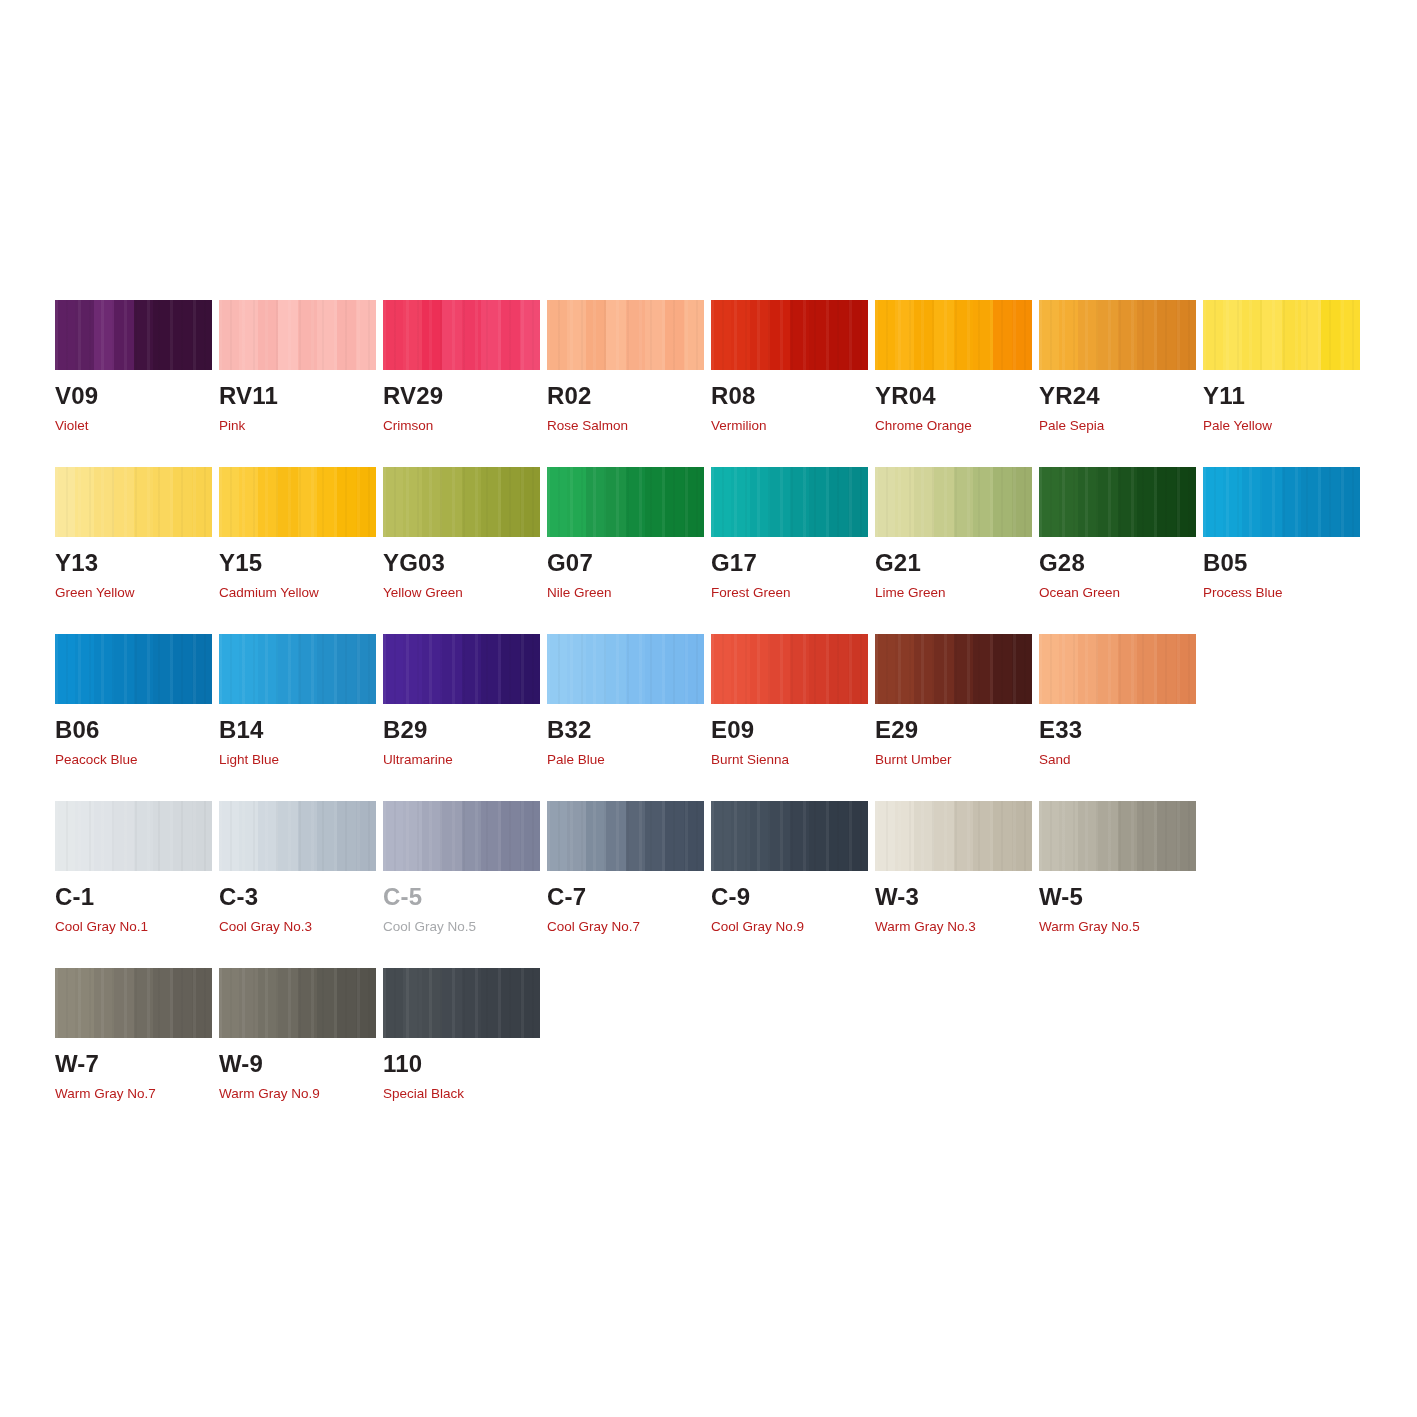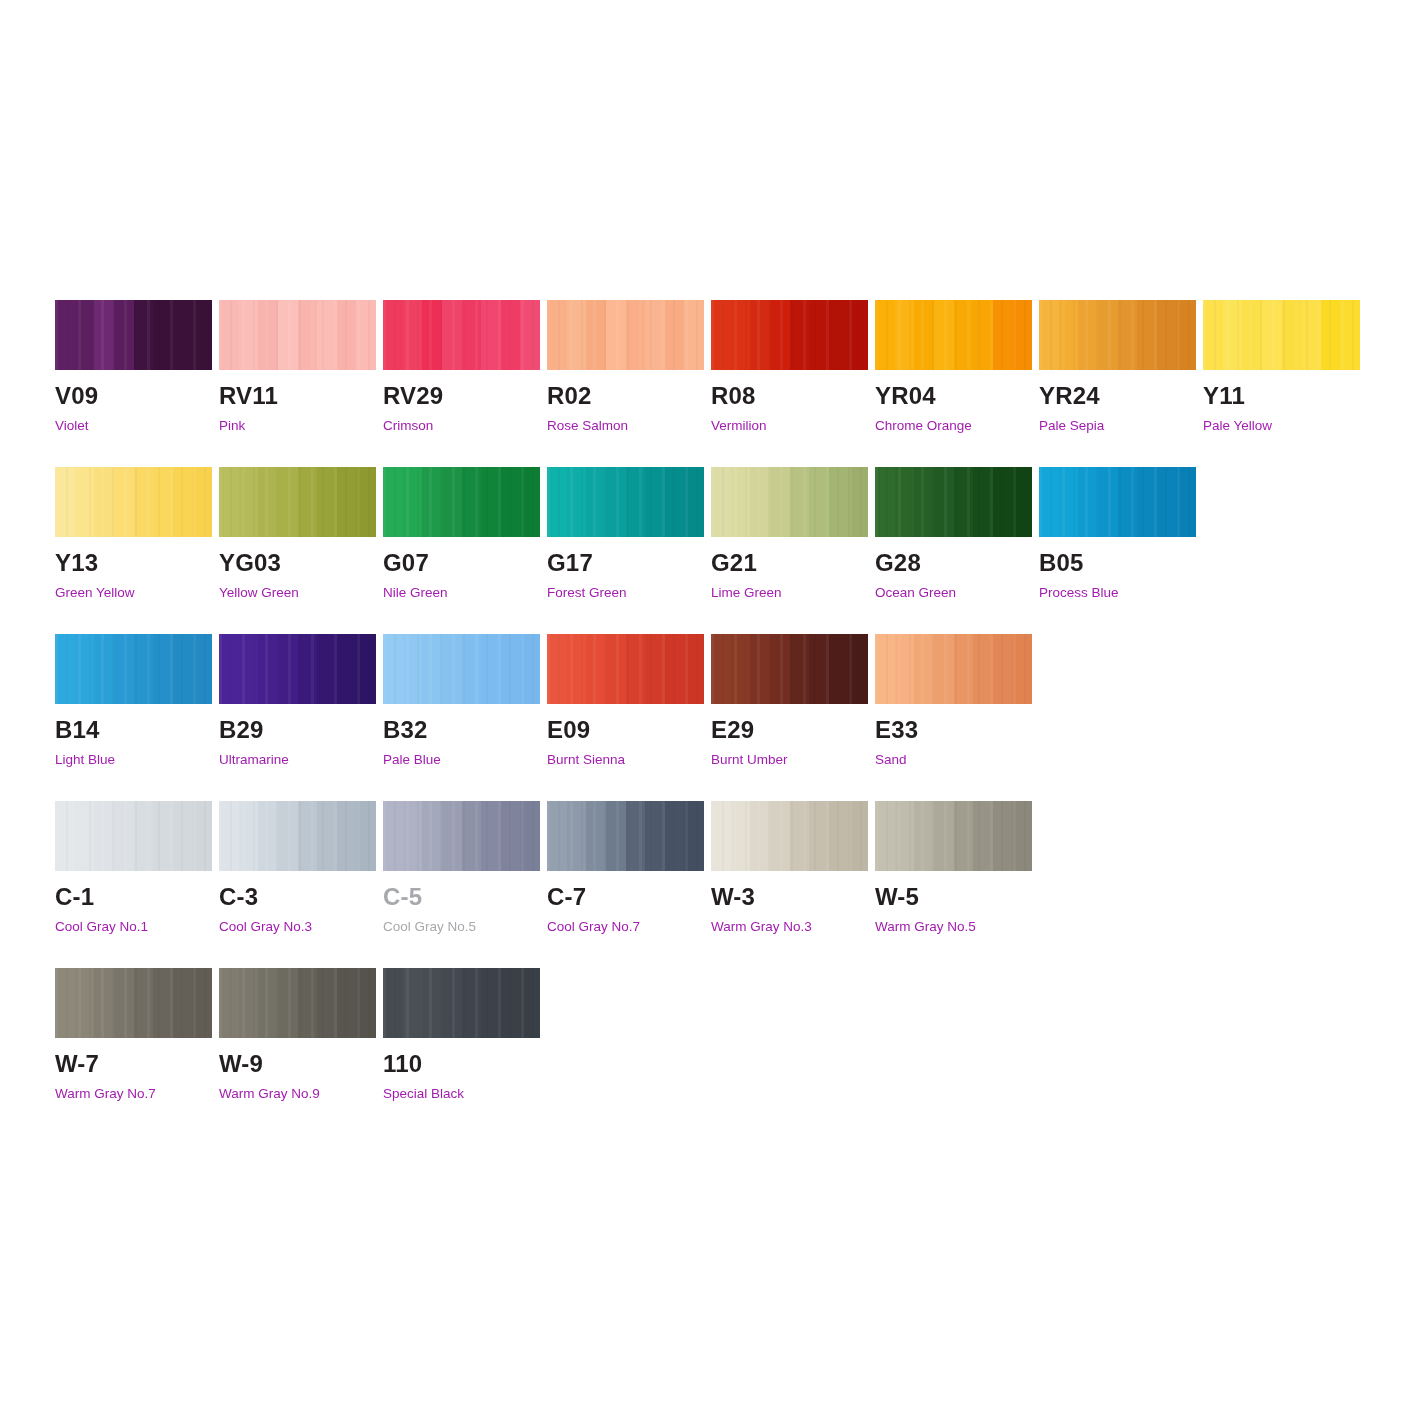--- a/index.html
+++ b/index.html
@@ -81,21 +81,21 @@
     font-weight: bold;
     letter-spacing: 0.2px;
     line-height: 1;
     color: #231f20;
   }
   .swatch-name {
     margin-top: 11px;
     font-size: 13.5px;
     font-weight: normal;
     line-height: 1;
-    color: #a21caf;
+    color: #b91c1c;
   }
   .swatch-cell.muted .swatch-code,
   .swatch-cell.muted .swatch-name {
     color: #a7a9ac;
   }
 </style>
 </head>
 <body>
 
 <div id="chart-root">
@@ -224,20 +224,34 @@
             <div class="band" style="background: rgb(250, 217, 100);"></div>
             <div class="band" style="background: rgb(250, 215, 93);"></div>
             <div class="band" style="background: rgb(249, 212, 83);"></div>
             <div class="band" style="background: rgb(249, 210, 77);"></div>
           </div>
           <div class="swatch-code">Y13</div>
           <div class="swatch-name">Green Yellow</div>
         </div>
         <div class="swatch-cell">
           <div class="swatch-chip">
+            <div class="band" style="background: rgb(251, 210, 71);"></div>
+            <div class="band" style="background: rgb(252, 205, 60);"></div>
+            <div class="band" style="background: rgb(251, 196, 36);"></div>
+            <div class="band" style="background: rgb(249, 189, 22);"></div>
+            <div class="band" style="background: rgb(251, 197, 39);"></div>
+            <div class="band" style="background: rgb(251, 190, 19);"></div>
+            <div class="band" style="background: rgb(249, 184, 6);"></div>
+            <div class="band" style="background: rgb(248, 181, 4);"></div>
+          </div>
+          <div class="swatch-code">Y15</div>
+          <div class="swatch-name">Cadmium Yellow</div>
+        </div>
+        <div class="swatch-cell">
+          <div class="swatch-chip">
             <div class="band" style="background: rgb(184, 189, 93);"></div>
             <div class="band" style="background: rgb(180, 186, 87);"></div>
             <div class="band" style="background: rgb(173, 180, 79);"></div>
             <div class="band" style="background: rgb(168, 176, 73);"></div>
             <div class="band" style="background: rgb(159, 169, 64);"></div>
             <div class="band" style="background: rgb(152, 163, 57);"></div>
             <div class="band" style="background: rgb(146, 157, 51);"></div>
             <div class="band" style="background: rgb(142, 153, 47);"></div>
           </div>
           <div class="swatch-code">YG03</div>
@@ -310,20 +324,34 @@
             <div class="band" style="background: rgb(9, 131, 185);"></div>
             <div class="band" style="background: rgb(8, 128, 182);"></div>
           </div>
           <div class="swatch-code">B05</div>
           <div class="swatch-name">Process Blue</div>
         </div>
       </div>
       <div class="swatch-row">
         <div class="swatch-cell">
           <div class="swatch-chip">
+            <div class="band" style="background: rgb(13, 142, 208);"></div>
+            <div class="band" style="background: rgb(12, 138, 203);"></div>
+            <div class="band" style="background: rgb(11, 132, 196);"></div>
+            <div class="band" style="background: rgb(10, 127, 190);"></div>
+            <div class="band" style="background: rgb(10, 122, 184);"></div>
+            <div class="band" style="background: rgb(9, 118, 179);"></div>
+            <div class="band" style="background: rgb(8, 115, 176);"></div>
+            <div class="band" style="background: rgb(8, 113, 173);"></div>
+          </div>
+          <div class="swatch-code">B06</div>
+          <div class="swatch-name">Peacock Blue</div>
+        </div>
+        <div class="swatch-cell">
+          <div class="swatch-chip">
             <div class="band" style="background: rgb(46, 169, 224);"></div>
             <div class="band" style="background: rgb(45, 166, 221);"></div>
             <div class="band" style="background: rgb(42, 160, 216);"></div>
             <div class="band" style="background: rgb(40, 153, 210);"></div>
             <div class="band" style="background: rgb(38, 148, 205);"></div>
             <div class="band" style="background: rgb(36, 143, 200);"></div>
             <div class="band" style="background: rgb(35, 139, 196);"></div>
             <div class="band" style="background: rgb(34, 137, 194);"></div>
           </div>
           <div class="swatch-code">B14</div>
@@ -452,20 +480,34 @@
             <div class="band" style="background: rgb(90, 102, 119);"></div>
             <div class="band" style="background: rgb(78, 90, 107);"></div>
             <div class="band" style="background: rgb(71, 83, 100);"></div>
             <div class="band" style="background: rgb(67, 79, 96);"></div>
           </div>
           <div class="swatch-code">C-7</div>
           <div class="swatch-name">Cool Gray No.7</div>
         </div>
         <div class="swatch-cell">
           <div class="swatch-chip">
+            <div class="band" style="background: rgb(75, 87, 100);"></div>
+            <div class="band" style="background: rgb(72, 84, 97);"></div>
+            <div class="band" style="background: rgb(67, 79, 92);"></div>
+            <div class="band" style="background: rgb(62, 73, 86);"></div>
+            <div class="band" style="background: rgb(57, 67, 80);"></div>
+            <div class="band" style="background: rgb(53, 63, 75);"></div>
+            <div class="band" style="background: rgb(50, 60, 72);"></div>
+            <div class="band" style="background: rgb(49, 58, 70);"></div>
+          </div>
+          <div class="swatch-code">C-9</div>
+          <div class="swatch-name">Cool Gray No.9</div>
+        </div>
+        <div class="swatch-cell">
+          <div class="swatch-chip">
             <div class="band" style="background: rgb(232, 228, 217);"></div>
             <div class="band" style="background: rgb(229, 224, 212);"></div>
             <div class="band" style="background: rgb(221, 216, 203);"></div>
             <div class="band" style="background: rgb(214, 208, 194);"></div>
             <div class="band" style="background: rgb(205, 198, 183);"></div>
             <div class="band" style="background: rgb(198, 191, 175);"></div>
             <div class="band" style="background: rgb(193, 186, 169);"></div>
             <div class="band" style="background: rgb(189, 182, 165);"></div>
           </div>
           <div class="swatch-code">W-3</div>

